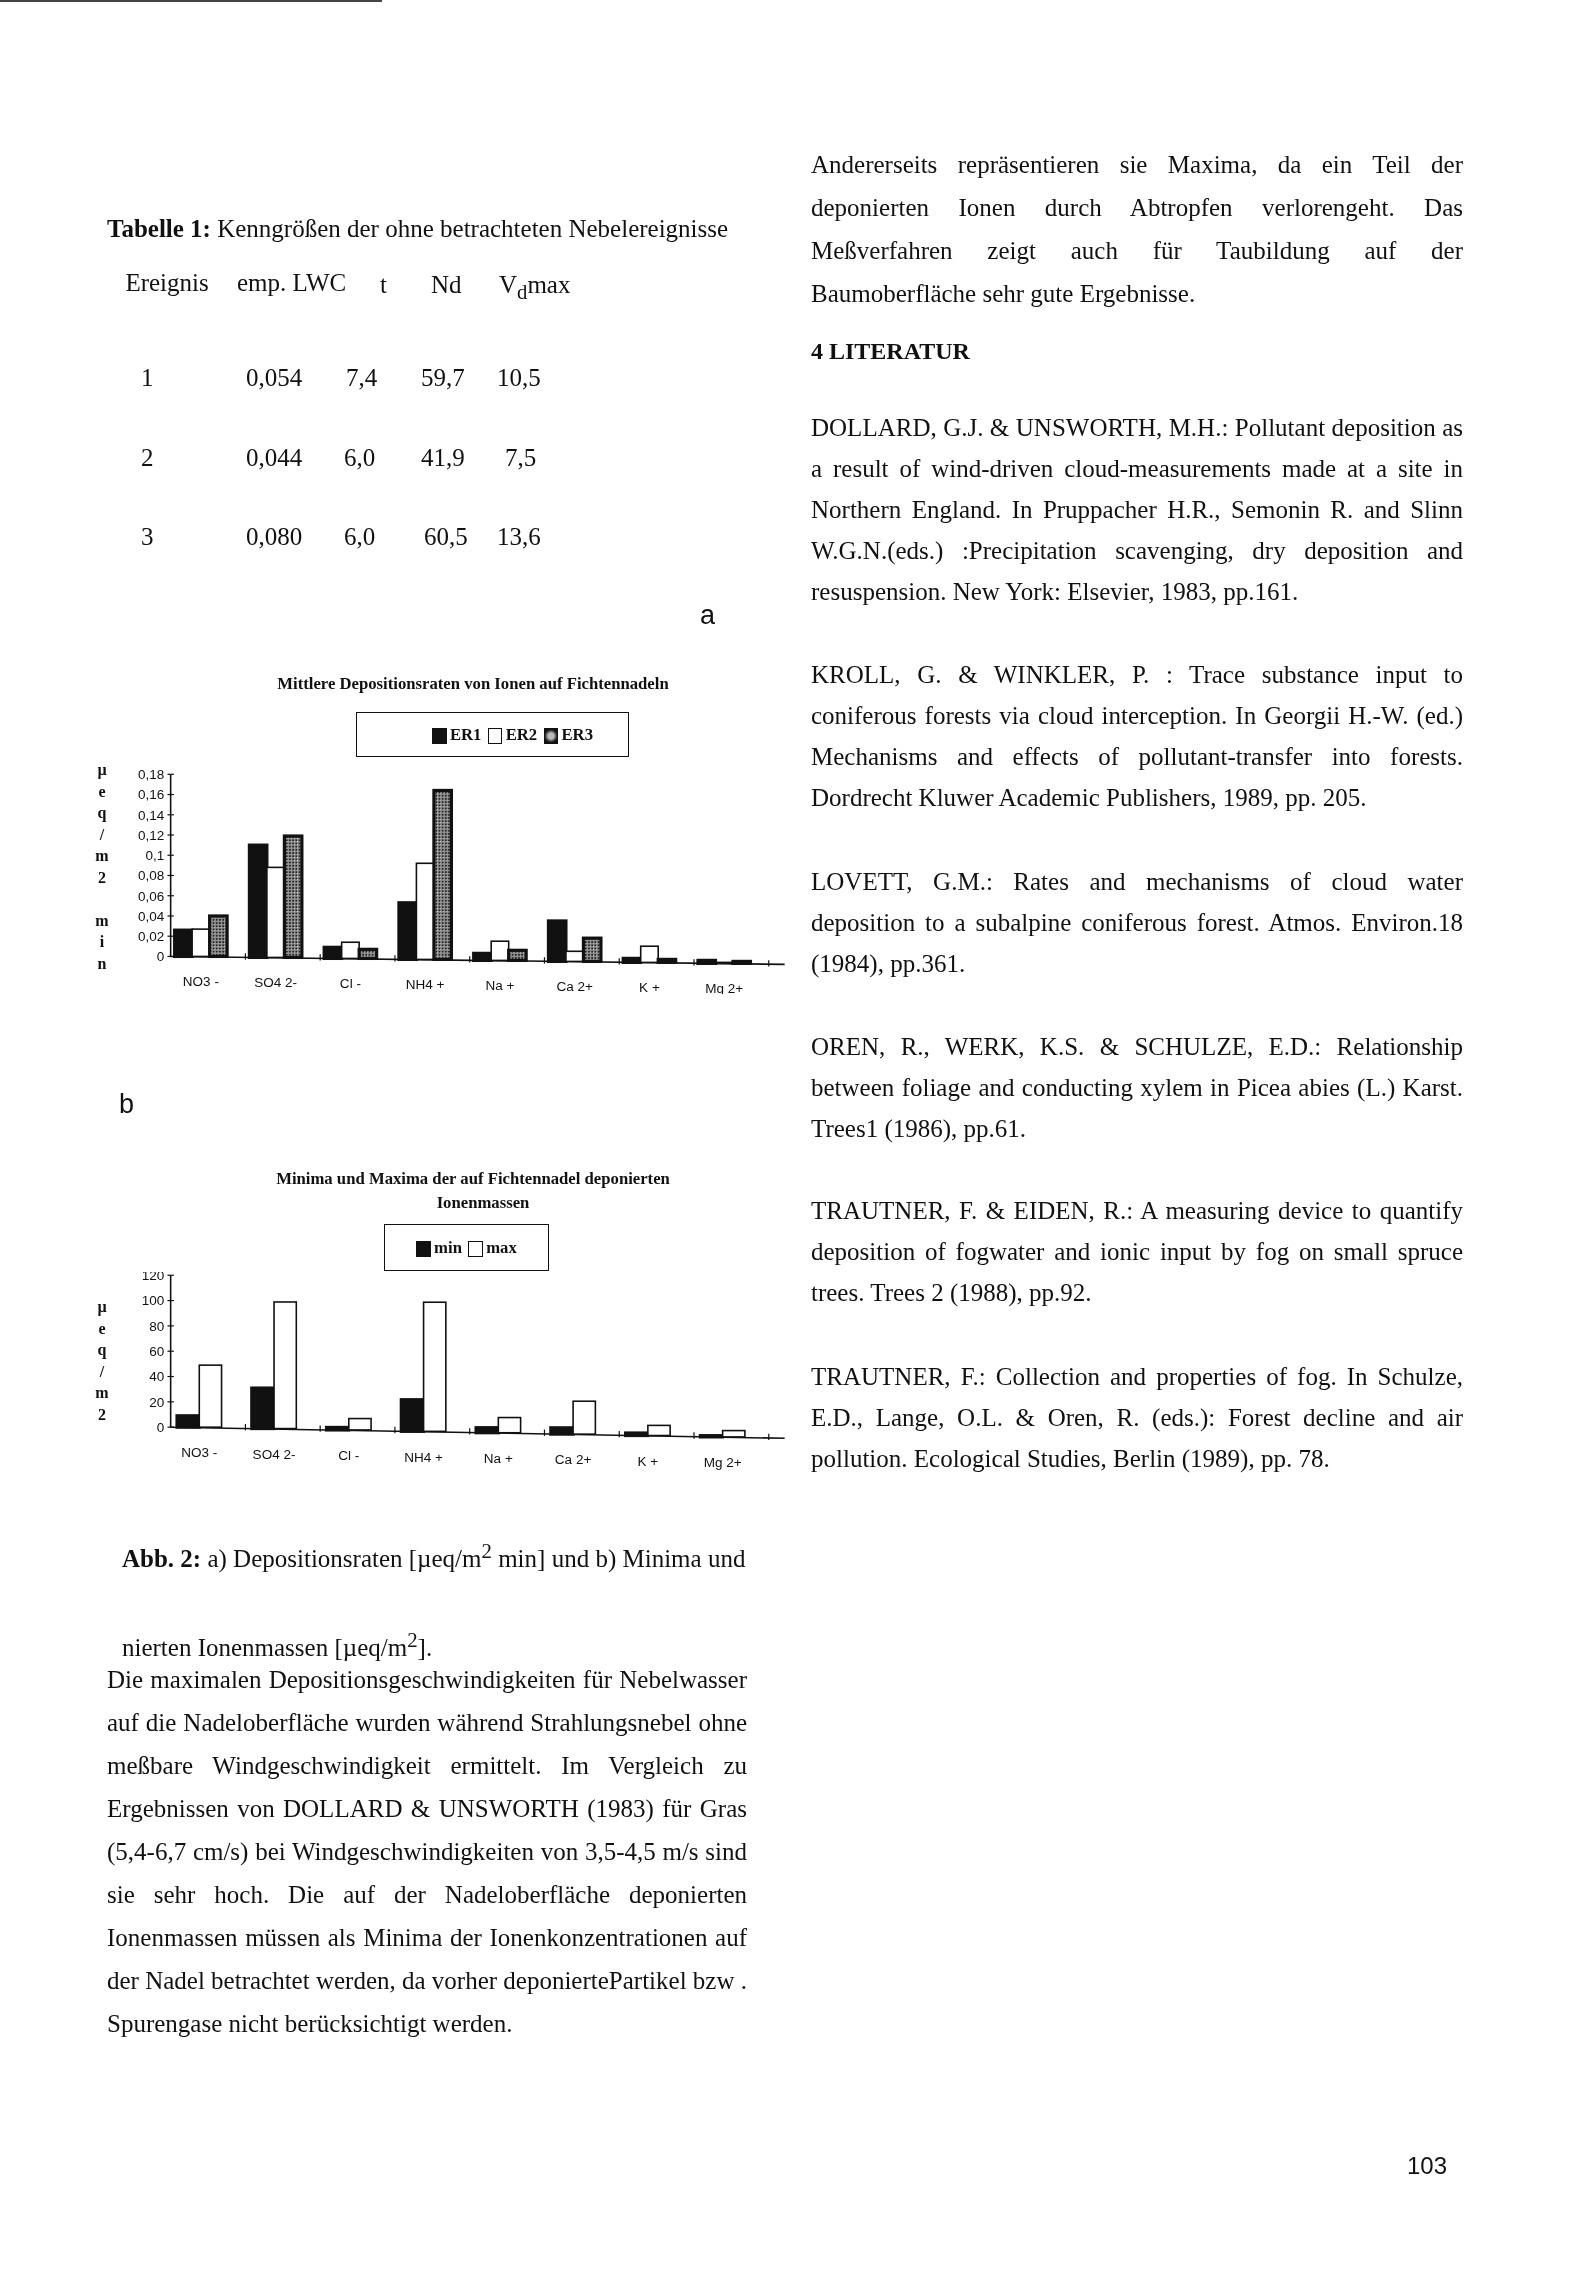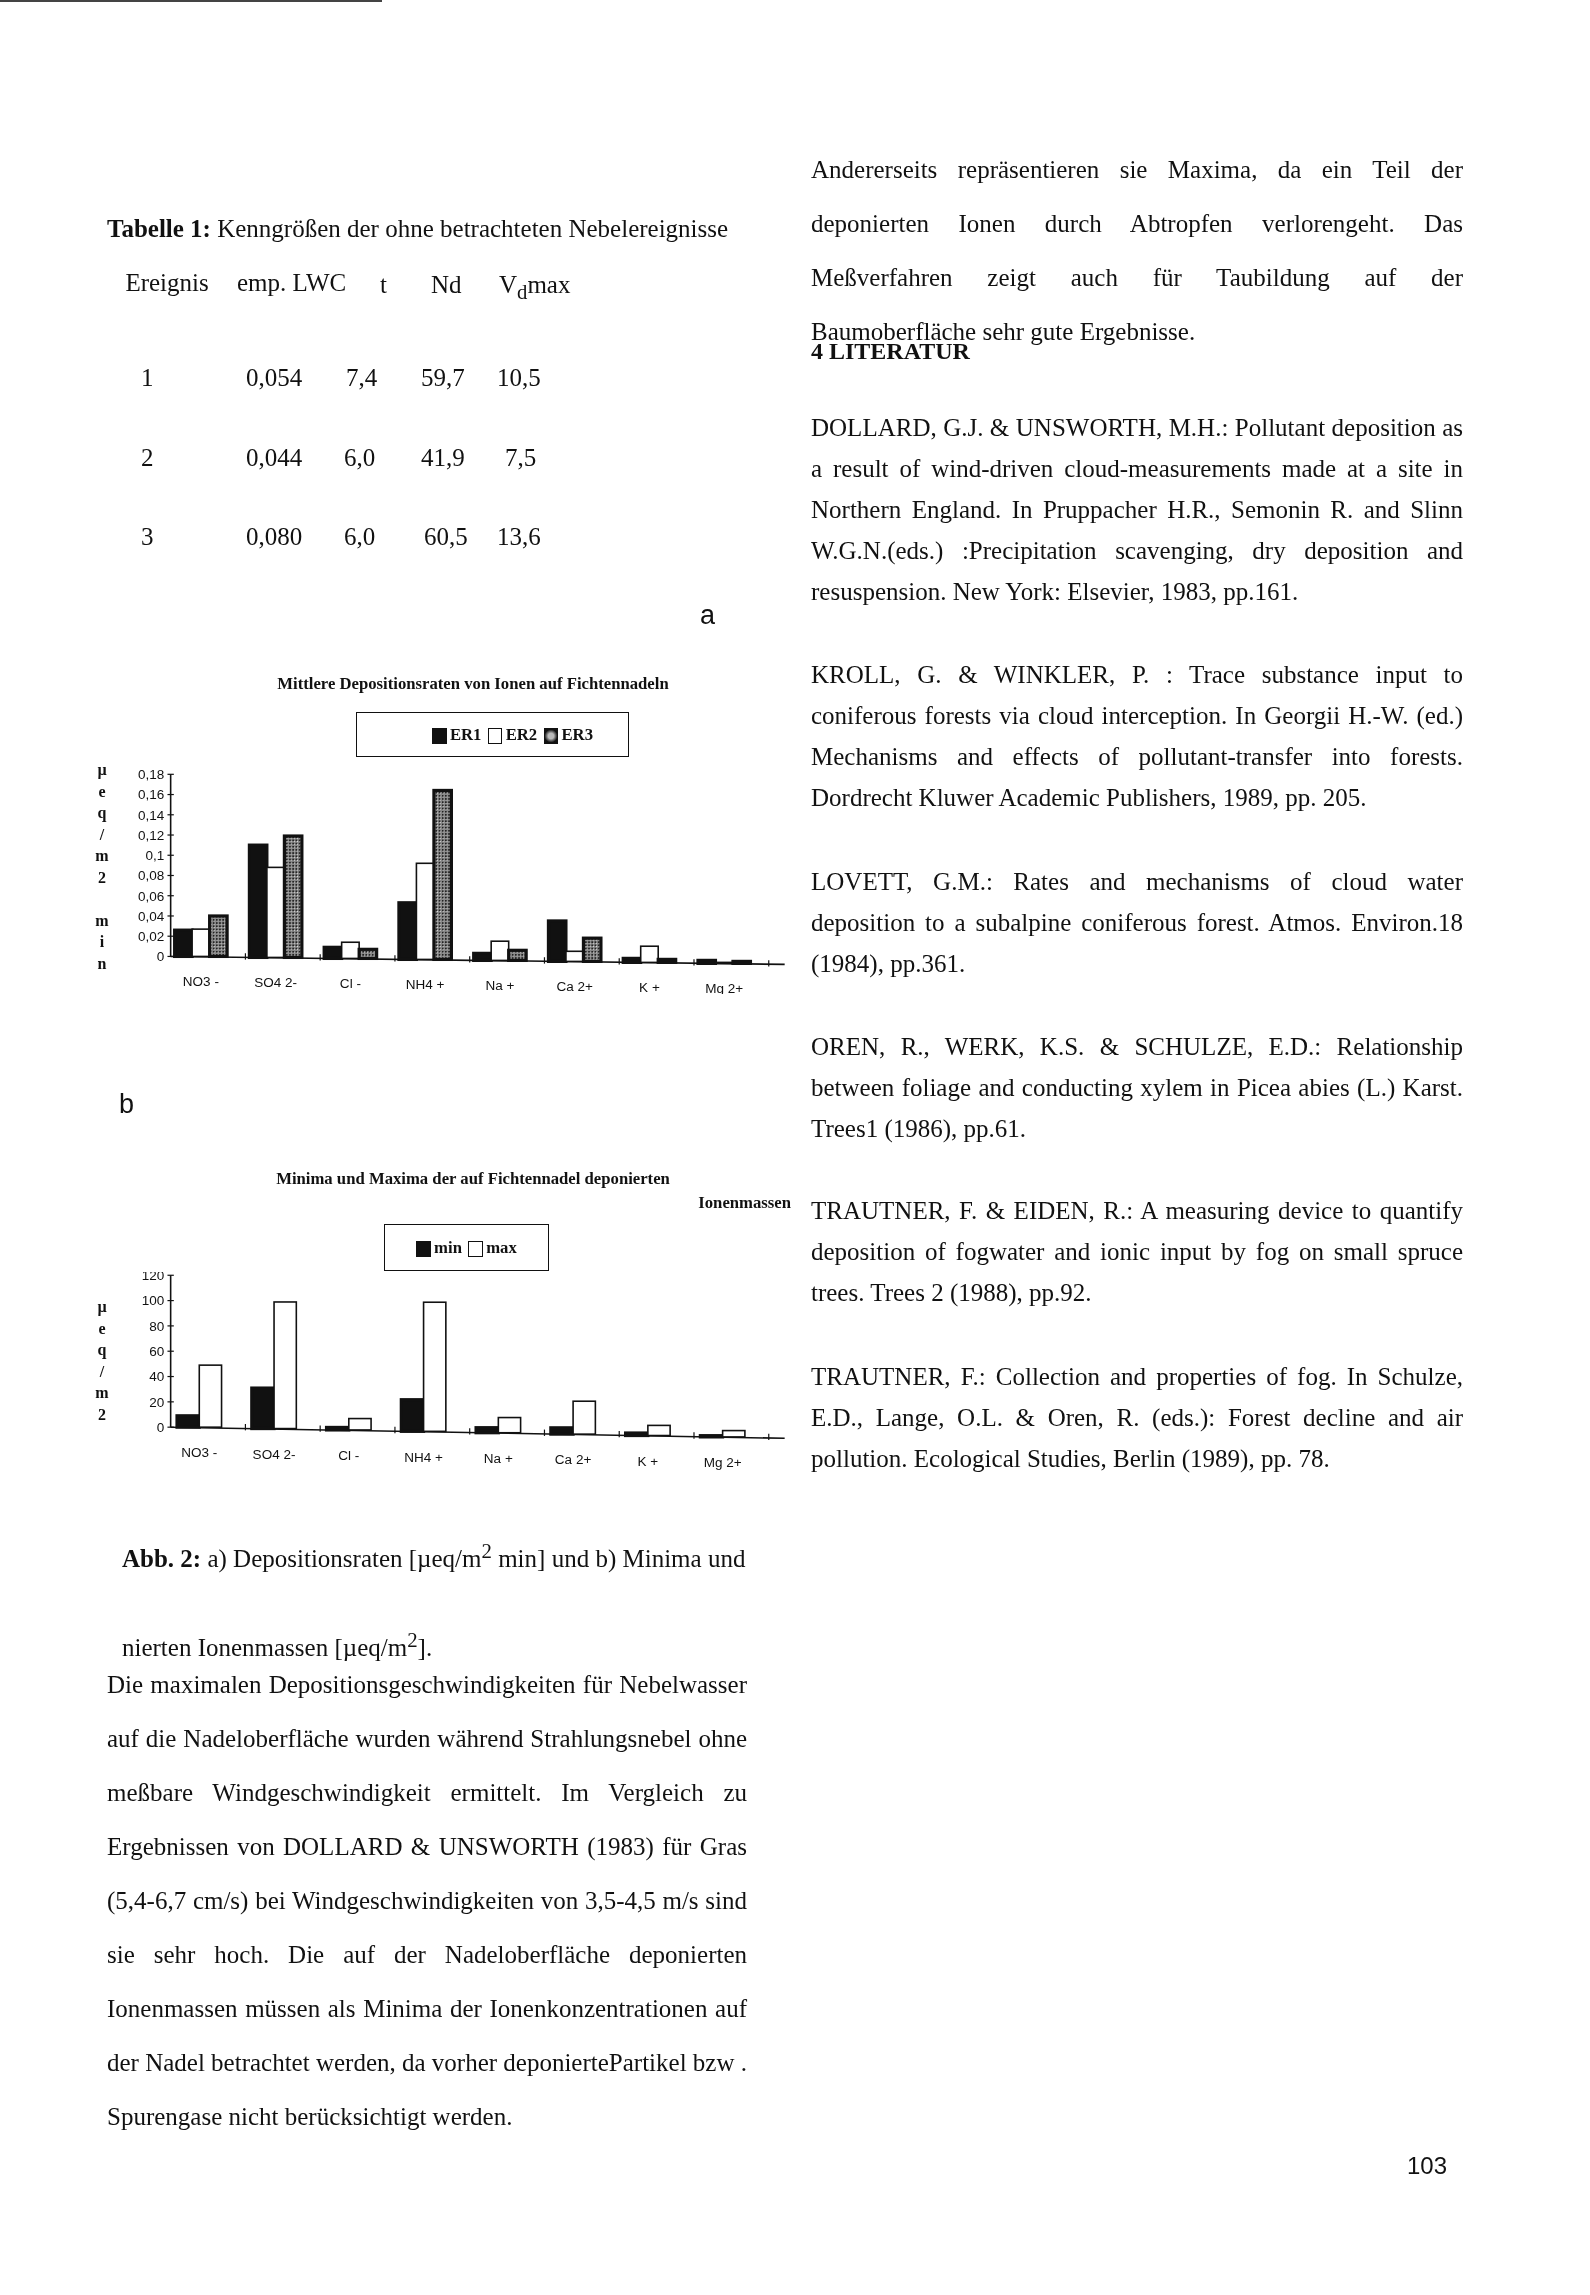--- a/index.html
+++ b/index.html
@@ -1,21 +1,21 @@
 <!DOCTYPE html>
 <html style="font-size:12.7px"><head>
 <meta charset="utf-8">
 <style>
   html, body { margin:0; padding:0; background:#ffffff; }
   body { width:1590px; height:2295px; position:relative; overflow:hidden;
          font-family:"Liberation Serif","DejaVu Serif",serif; color:#111; }
   .abs { position:absolute; }
   .topline { left:0; top:0; width:382px; height:2.4px; background:#444; }
   .serif { font-family:"Liberation Serif","DejaVu Serif",serif; }
-  .txt { font-size:25px; line-height:54px; text-align:justify; }
+  .txt { font-size:25px; line-height:43px; text-align:justify; }
   .txt-tight { font-size:25px; line-height:41px; text-align:justify; }
   .table-title { left:107px; top:215px; font-size:25px; }
   .table-title b { font-weight:bold; }
   .tbl { left:119px; top:269px; font-size:25px; }
   .tbl .hdr span, .tbl .row span { position:absolute; white-space:nowrap; }
   .tbl .row { position:absolute; left:0; }
   .lbl-a { left:700px; top:600px; font-size:27px; font-family:"Liberation Sans",sans-serif; }
   .lbl-b { left:119px; top:1089px; font-size:27px; font-family:"Liberation Sans",sans-serif; }
   .chart-title { font-weight:bold; font-size:16.7px; text-align:center; white-space:nowrap; }
   .legend-box { border:1.6px solid #111; background:#fff; display:flex; align-items:center; justify-content:center; gap:6.4px; font-size:16.7px; font-weight:bold; }
@@ -160,21 +160,21 @@
     <rect x="738" y="247.93333333333334" width="22" height="3.8166666666666664" fill="#111" stroke="#111" stroke-width="4"></rect>
     <rect x="760" y="250.4777777777778" width="22" height="1.2722222222222224" fill="#fff" stroke="#111" stroke-width="2"></rect>
     <rect x="782" y="249.20555555555555" width="22" height="2.5444444444444447" fill="url(#stip)" stroke="#111" stroke-width="4"></rect>
     <line x1="827" y1="247.75" x2="827" y2="255.75" stroke="#111" stroke-width="1.5"></line>
     <text x="771" y="288.75" text-anchor="middle" font-size="17" fill="#111">Mg 2+</text>
   </svg>
 
 <div class="abs lbl-b">b</div>
 
 <div class="abs chart-title serif" style="left:155px;top:1169px;width:636px;">Minima und Maxima der auf Fichtennadel deponierten</div>
-<div class="abs chart-title serif" style="left:155px;top:1193px;width:636px;text-align:right;">Ionenmassen</div>
+<div class="abs chart-title serif" style="left:165px;top:1193px;width:636px;">Ionenmassen</div>
 <div class="abs legend-box serif" style="left:384px;top:1224px;width:163px;height:45px;">
   <span><span class="legend-swatch sw-dark"></span><span>min</span></span>
   <span><span class="legend-swatch sw-white"></span><span>max</span></span>
 </div>
 <div class="abs ylab-vert serif" style="left:94px;top:1296px;" id="ylabB">
     <div>µ</div>
     <div>e</div>
     <div>q</div>
     <div>/</div>
     <div>m</div>

